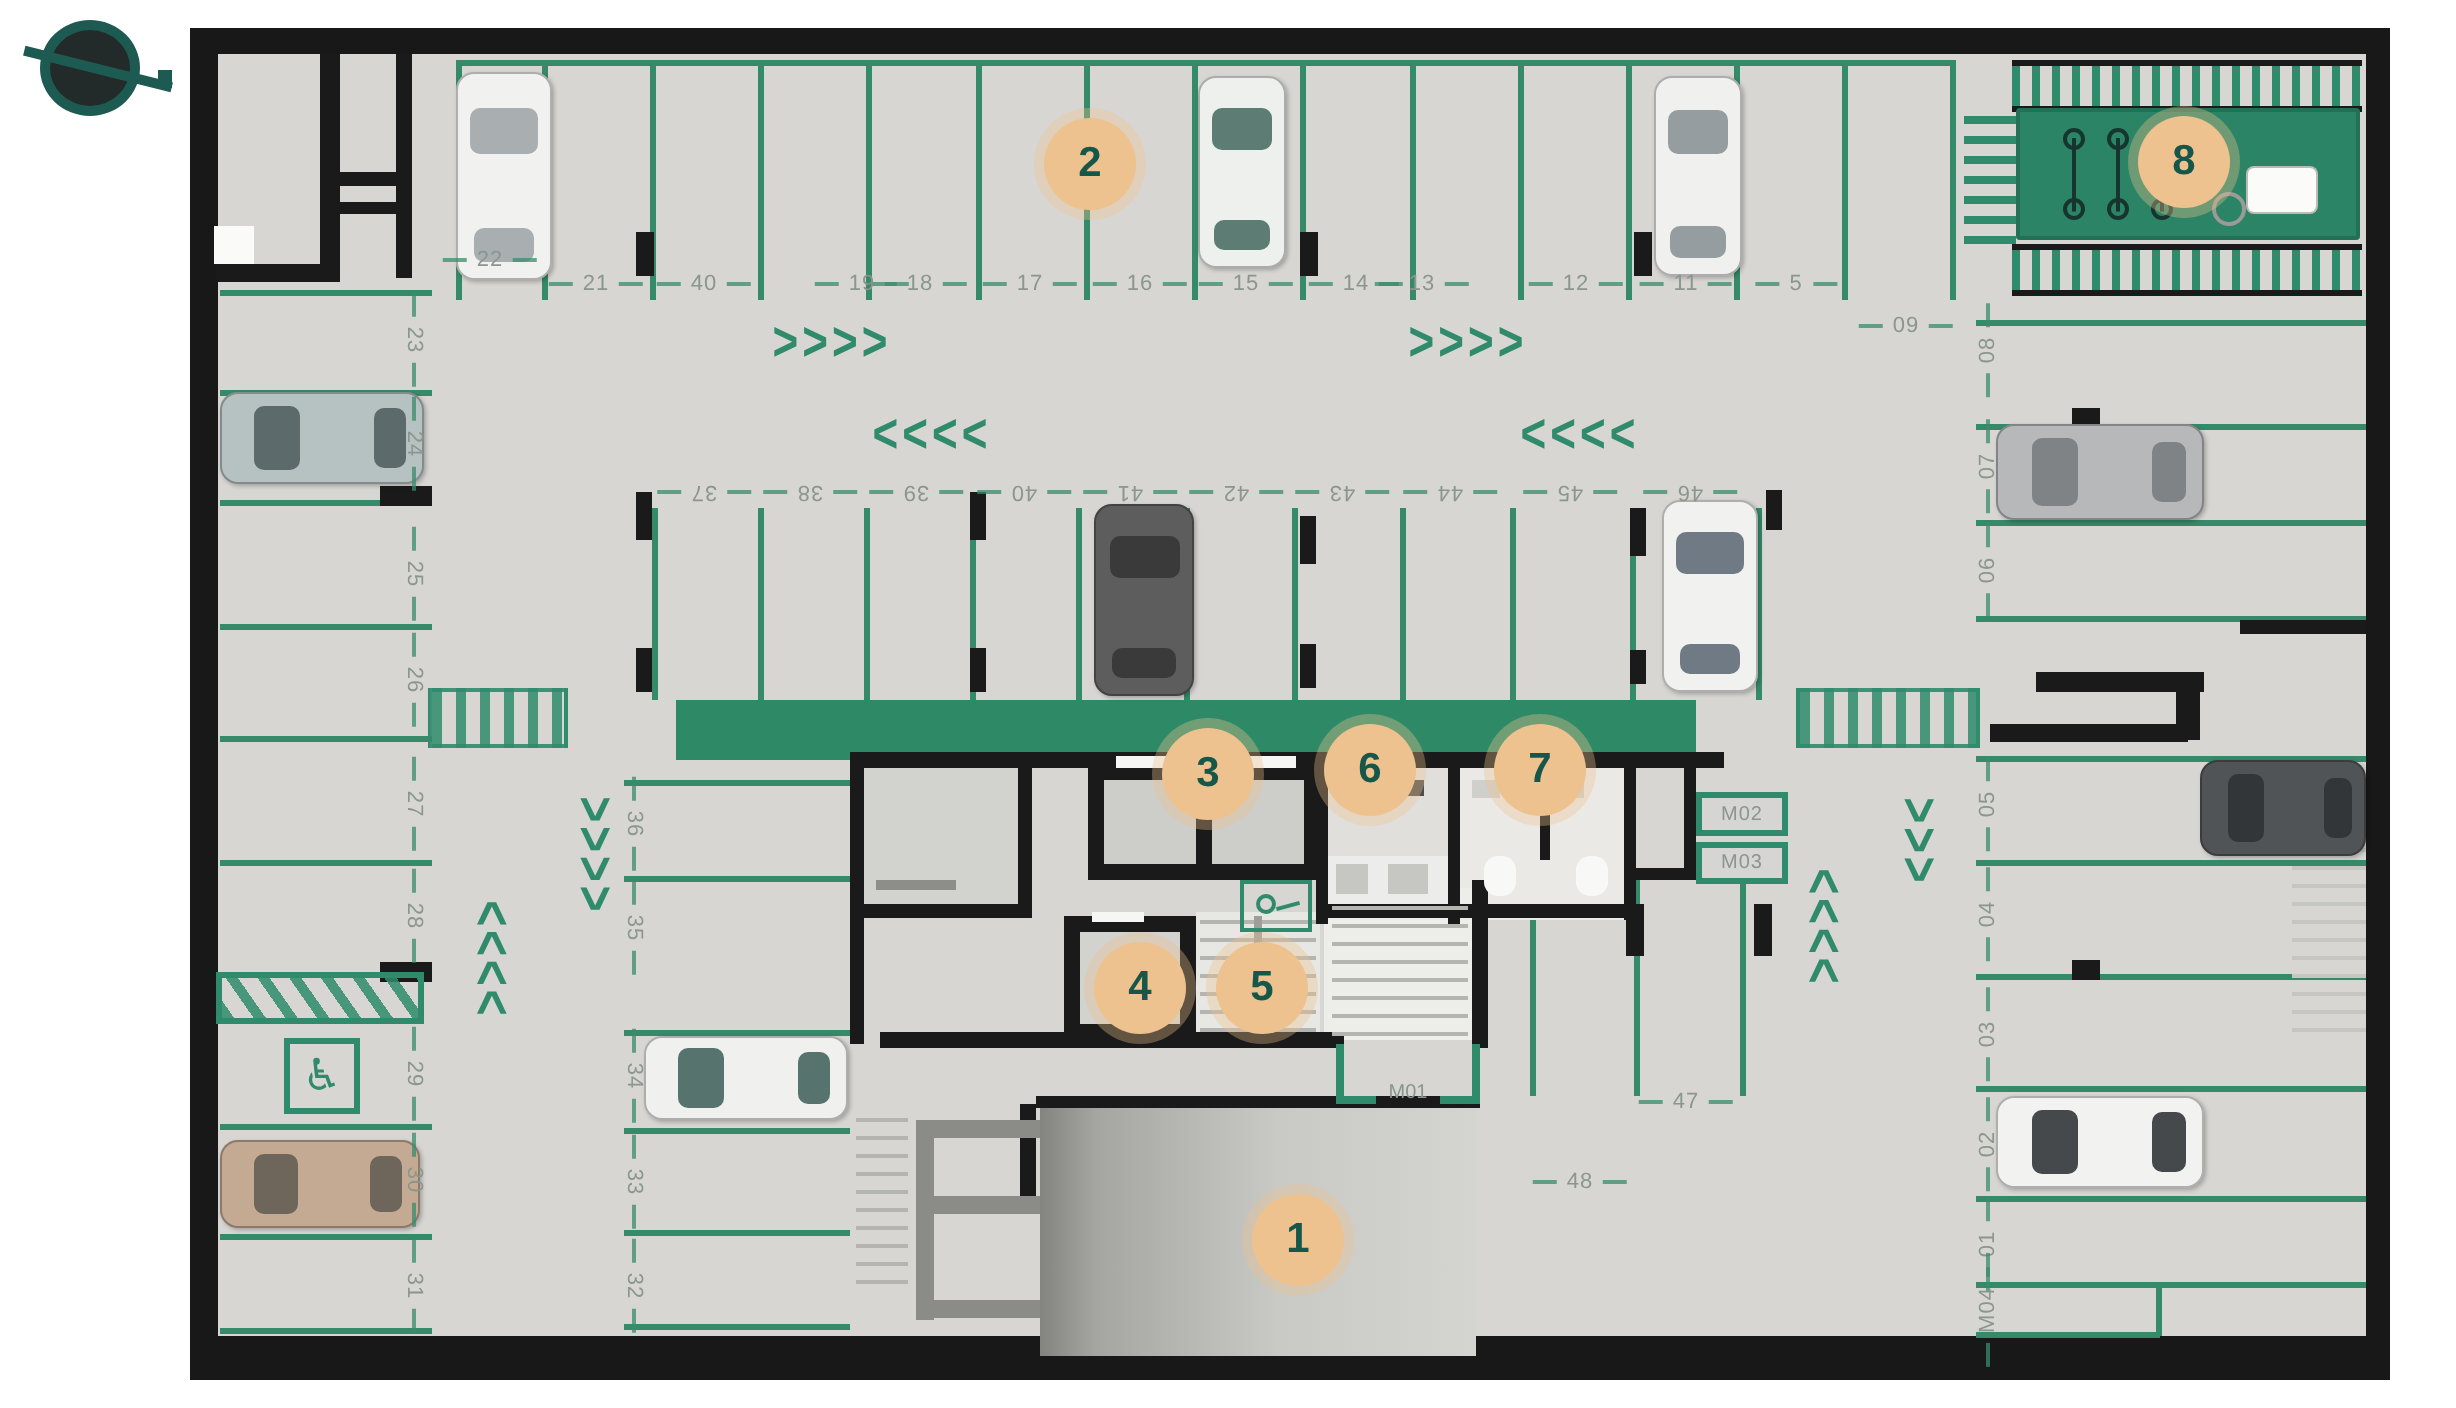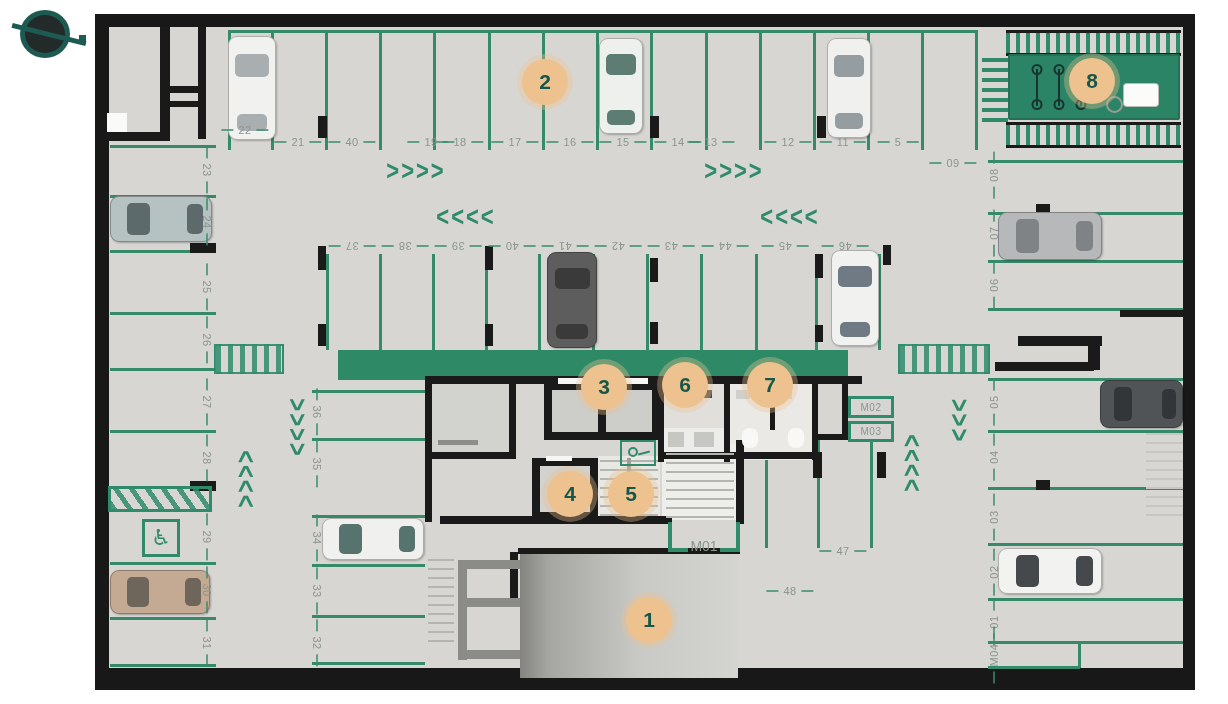--- a/index.html
+++ b/index.html
@@ -8,21 +8,21 @@
   #plan{position:absolute;left:0;top:0;width:1228px;height:704px;}
   .frame{position:absolute;left:95px;top:14px;width:1100px;height:676px;background:#d7d6d3;
     border-style:solid;border-color:#181818;border-width:13px 12px 22px 14px;box-sizing:border-box;}
   .wall{background:#1a1a1a;}
   .gline{background:#358a69;}
   .gl{background:#2f8b6c;}
   .fill{}
   .snum{display:inline-flex;align-items:center;gap:5px;color:#8a968e;font-size:11px;font-weight:500;
     letter-spacing:.5px;white-space:nowrap;}
   .snum::before,.snum::after{content:"";display:block;width:12px;height:2px;background:#3a8b6c;opacity:.75;}
-  .mlab{display:flex;align-items:center;justify-content:center;color:#8a968e;font-size:14px;}
+  .mlab{display:flex;align-items:center;justify-content:center;color:#8a968e;font-size:10px;}
   .mbox{border:3px solid #2f8b6c;box-sizing:border-box;display:flex;align-items:center;justify-content:center;
     color:#8a968e;font-size:10px;letter-spacing:.5px;background:rgba(215,214,211,.55);}
   .marker{width:46px;height:46px;margin:-23px 0 0 -23px;border-radius:50%;background:#edc28f;
     box-shadow:0 0 0 5px rgba(237,194,143,.35);color:#17574a;font-size:21px;font-weight:700;
     display:flex;align-items:center;justify-content:center;}
   .arrow{color:#2f8b6c;font-weight:700;font-size:22px;letter-spacing:2px;line-height:1;}
   .cross{background:repeating-linear-gradient(90deg,rgba(47,139,108,.85) 0 5px,rgba(0,0,0,0) 5px 12px);
     border:2px solid rgba(47,139,108,.9);box-sizing:border-box;}
   .hatchv{background:repeating-linear-gradient(90deg,#2f8b6c 0 4px,rgba(0,0,0,0) 4px 10px);
     border-top:3px solid #1a1a1a;border-bottom:3px solid #1a1a1a;box-sizing:border-box;}

